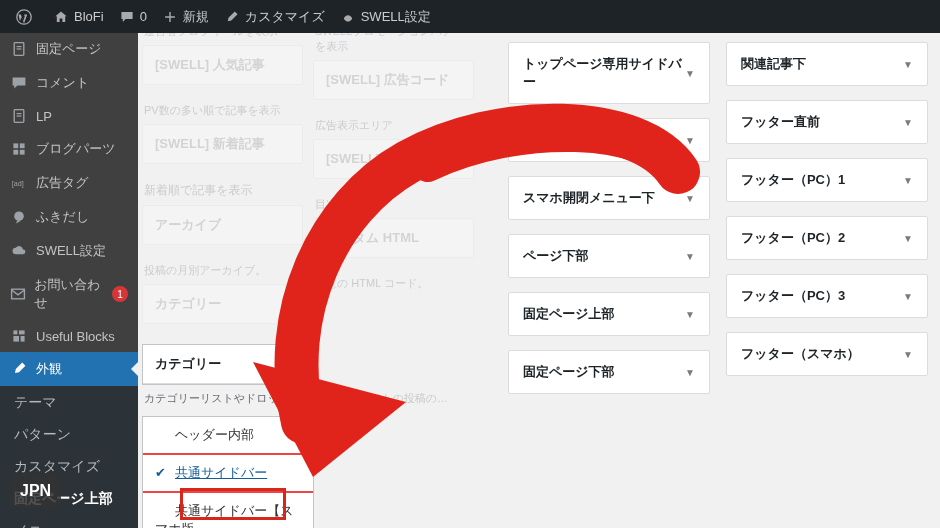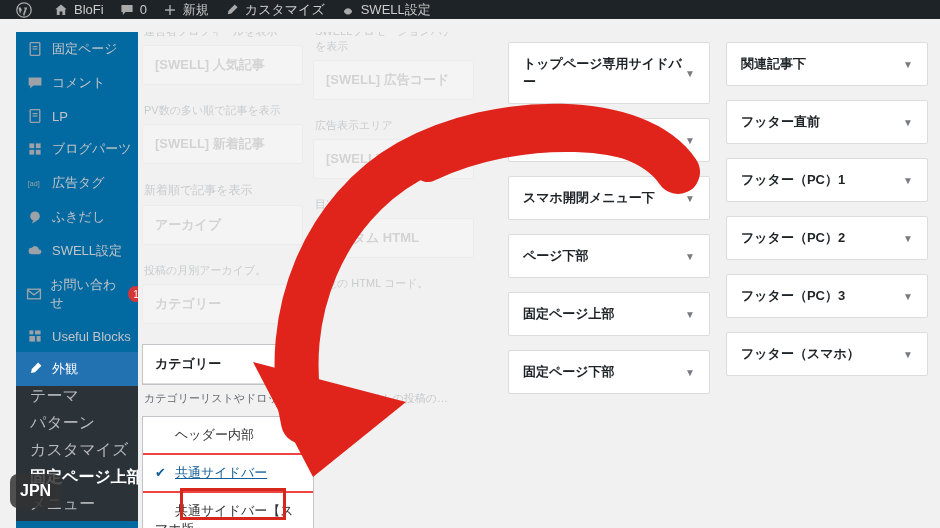--- a/index.html
+++ b/index.html
@@ -1,28 +1,28 @@
 <!DOCTYPE html>
 <html><head>
 <meta charset="utf-8">
 <style>
   * { box-sizing: border-box; margin: 0; padding: 0; }
   html, body { width: 940px; height: 528px; font-family: -apple-system, "Helvetica Neue", Arial, sans-serif; font-size: 13px; background:#f1f1f1; overflow:hidden; }
   
-  .adminbar { position:absolute; top:0; left:0; right:0; height:19px; background:#1d2327; color:#ccc; display:flex; align-items:center; padding:3px 8px; z-index:50; }
+  .adminbar { position:absolute; top:0; left:0; right:0; height:33px; background:#1d2327; color:#ccc; display:flex; align-items:center; padding:3px 8px; z-index:50; }
   .adminbar .ab-item { display:flex; align-items:center; height:32px; padding:0 8px; color:#ccc; font-size:13px; cursor:pointer; }
   .adminbar .ab-item .ic { margin-right:6px; display:inline-flex; }
   
-  .adminmenu { position:absolute; top:32px; left:0; bottom:0; width:138px; background:#0369a1; color:#c3c4c7; overflow:hidden;margin-left:16px; }
+  .adminmenu { position:absolute; top:32px; left:0; bottom:0; width:138px; background:#404040; color:#c3c4c7; overflow:hidden; }
   .menu-item { display:flex; align-items:center; padding:8px 10px; font-size:13px; cursor:pointer; position:relative; }
   .menu-item .ic { width:18px; margin-right:8px; display:inline-flex; justify-content:center; align-items:center; }
   .menu-item.current { background:#2271b1; color:#fff; }
   .menu-item.current::after { content:""; position:absolute; right:-0px; top:50%; transform:translateY(-50%); border:7px solid transparent; border-right-color:#f1f1f1; }
   .submenu { background:#2c3338; }
-  .submenu .sub-item { padding:0 10px 6px 14px; font-size:16px; color:#b6b8bc; cursor:pointer; }
+  .submenu .sub-item { padding:8px 10px 6px 14px; font-size:14px; color:#b6b8bc; cursor:pointer; }
   .submenu .sub-item.active { color:#fff; font-weight:600; }
   .badge { display:inline-flex; align-items:center; justify-content:center; min-width:16px; height:16px; background:#d63638; color:#fff; border-radius:8px; font-size:10px; margin-left:6px; padding:0 4px;}
   
   .content { position:absolute; top:32px; left:138px; right:0; bottom:0; background:#f1f1f1; overflow:hidden; }
   
   .avail-col { position:absolute; top:-20px; left:-12px; width:360px; padding:10px 12px 10px 16px; }
   .w-block { border:1px solid #dcdcde; background:#fff; margin-bottom:16px; border-radius:2px;text-align:right; }
   .w-block.faded { opacity:.28; }
   .w-head { padding:10px 12px; font-weight:600; color:#1d2327; display:flex; justify-content:space-between; align-items:center; cursor:pointer;}
   .w-desc { padding:0 12px 4px 12px; font-size:11px; color:#646970;}

